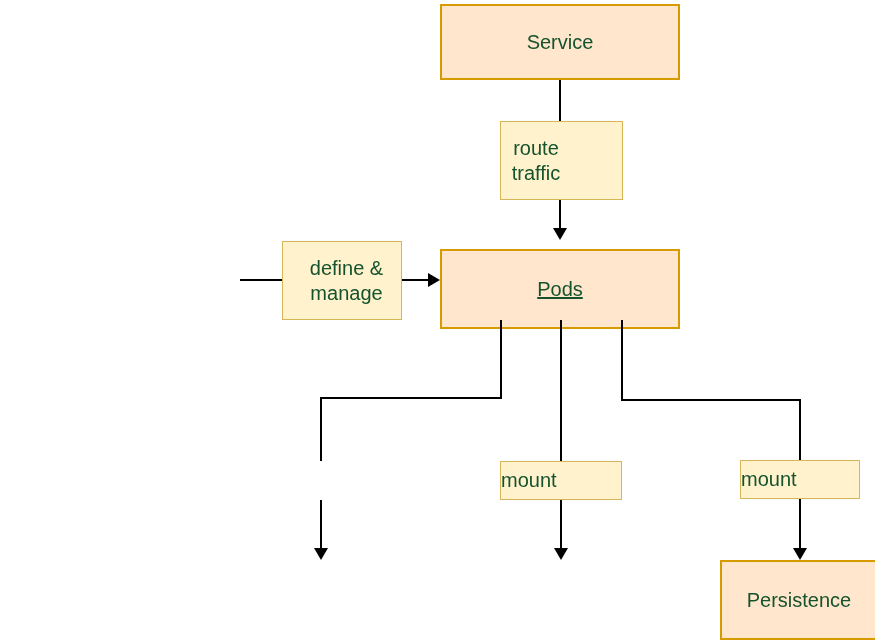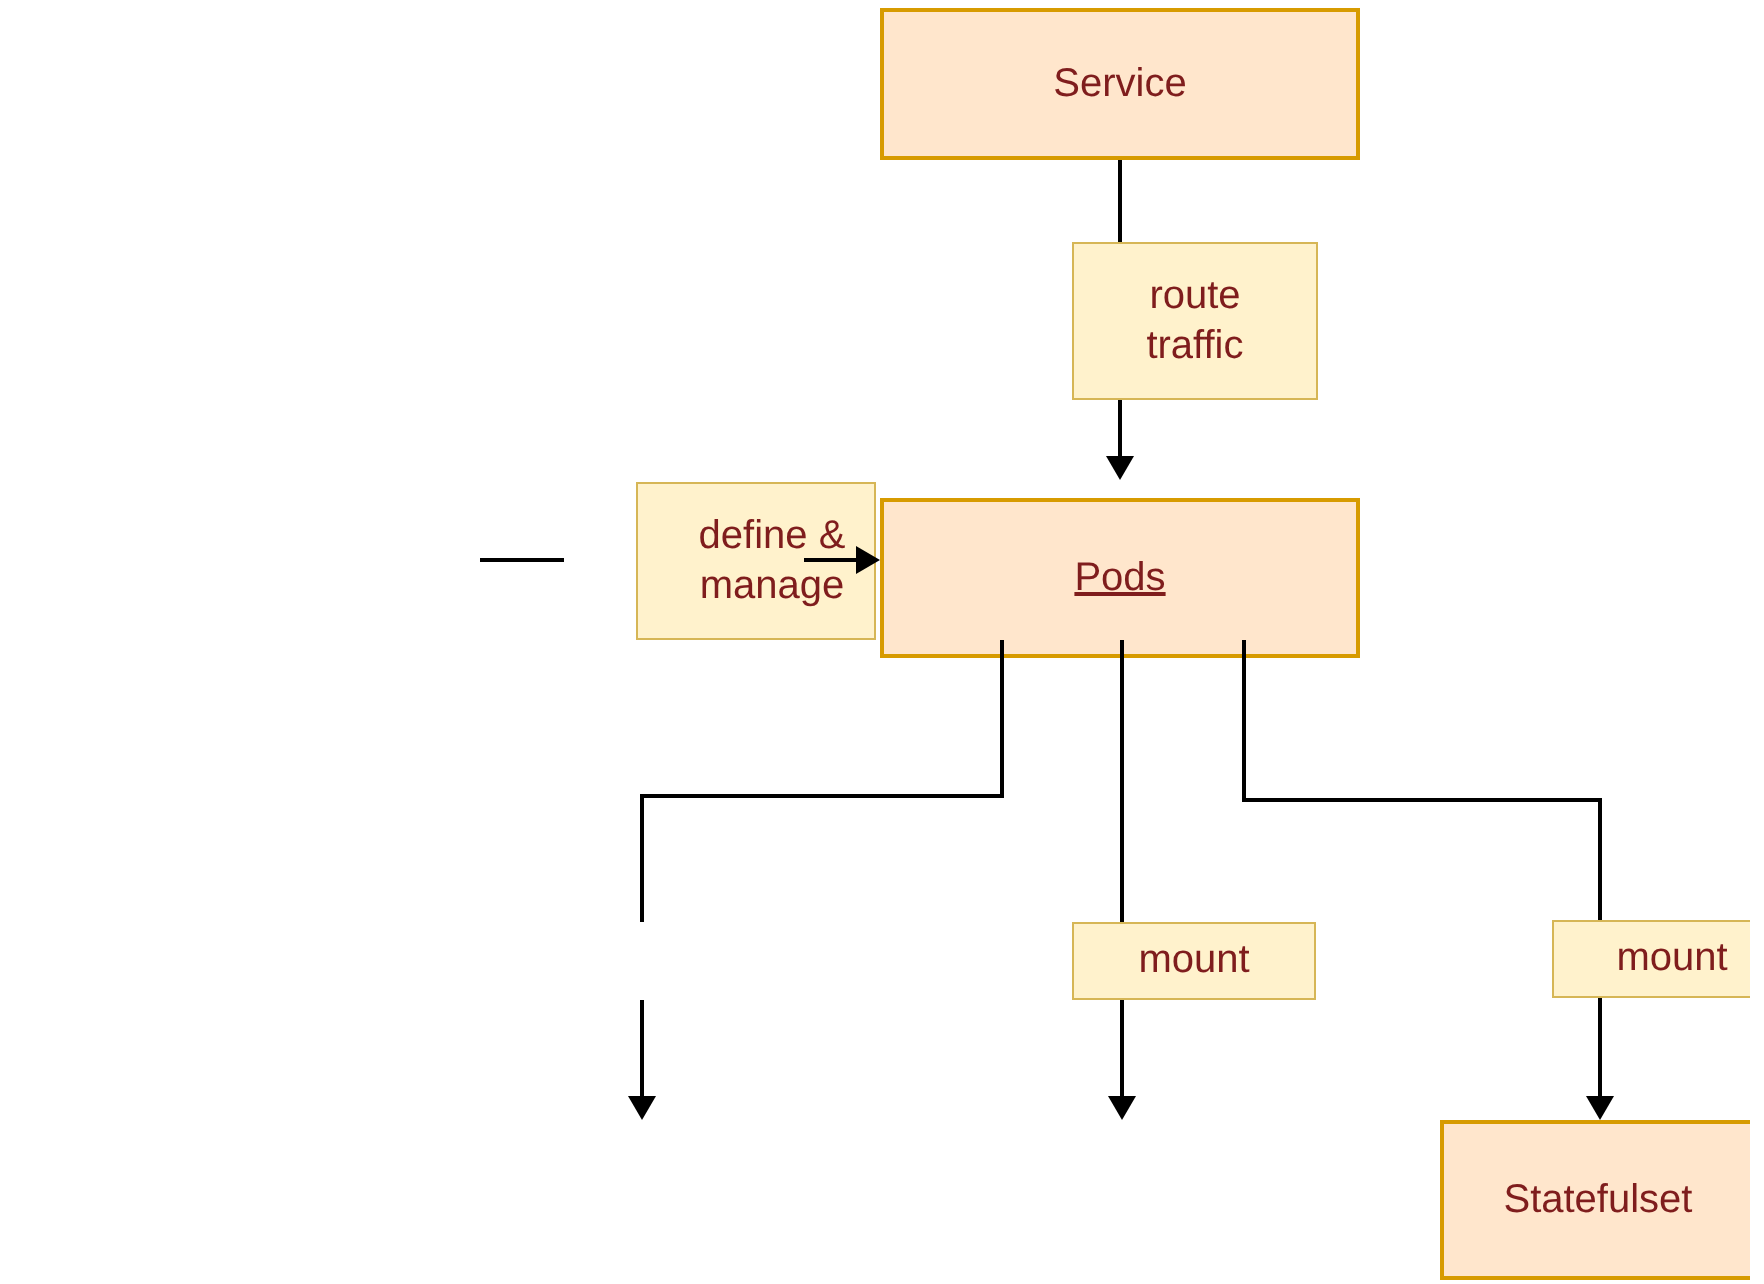--- a/index.html
+++ b/index.html
@@ -1,40 +1,40 @@
 <!DOCTYPE html>
 <html><head>
 <meta charset="utf-8">
 <style>
   html,body{margin:0;padding:0;background:#ffffff;}
   .canvas{
     position:relative;
     width:875px;height:642px;
     background:#ffffff;
     font-family:"Liberation Sans", sans-serif;
-    color:#7f1d1d;
+    color:#14532d;
     overflow:hidden;
   }
   .node{
     position:absolute;
     box-sizing:border-box;
     background:#FFE6CC;
     border:2px solid #D79B00;
     display:flex;align-items:center;justify-content:center;
     text-align:center;
     font-size:20px;line-height:1.2;
   }
   .edge-label{
     position:absolute;
     box-sizing:border-box;
     background:#FFF2CC;
     border:1px solid #D6B656;
-    display:flex;align-items:center;justify-content:center;
+    display:flex;align-items:center;justify-content:flex-start;
     text-align:center;
-    font-size:20px;line-height:1.25;margin-left:36px;
+    font-size:20px;line-height:1.25;
   }
   .edge-label .wrap{display:inline-block;}
   .seg{position:absolute;background:#000;}
   .arrow{position:absolute;width:0;height:0;}
   .arrow.down{border-left:7px solid transparent;border-right:7px solid transparent;border-top:12px solid #000;}
   .arrow.right{border-top:7px solid transparent;border-bottom:7px solid transparent;border-left:12px solid #000;}
 </style>
 </head>
 <body>
 
@@ -45,21 +45,21 @@
   </div>
 
 
   <div class="node" style="left:440px;top:249px;width:240px;height:80px;text-decoration:underline;">
     <span>Pods</span>
   </div>
 
 
 
   <div class="node" style="left:720px;top:560px;width:158px;height:80px;">
-    <span>Statefulset</span>
+    <span>Persistence</span>
   </div>
 
   <div class="edge-label" style="left:500px;top:121px;width:123px;height:79px;">
     <span class="wrap" style="max-width:70px;">route traffic</span>
   </div>
 
   <div class="edge-label" style="left:282px;top:241px;width:120px;height:79px;padding-left:16px;">
     <span class="wrap" style="max-width:95px;">define &amp; manage</span>
   </div>
 

